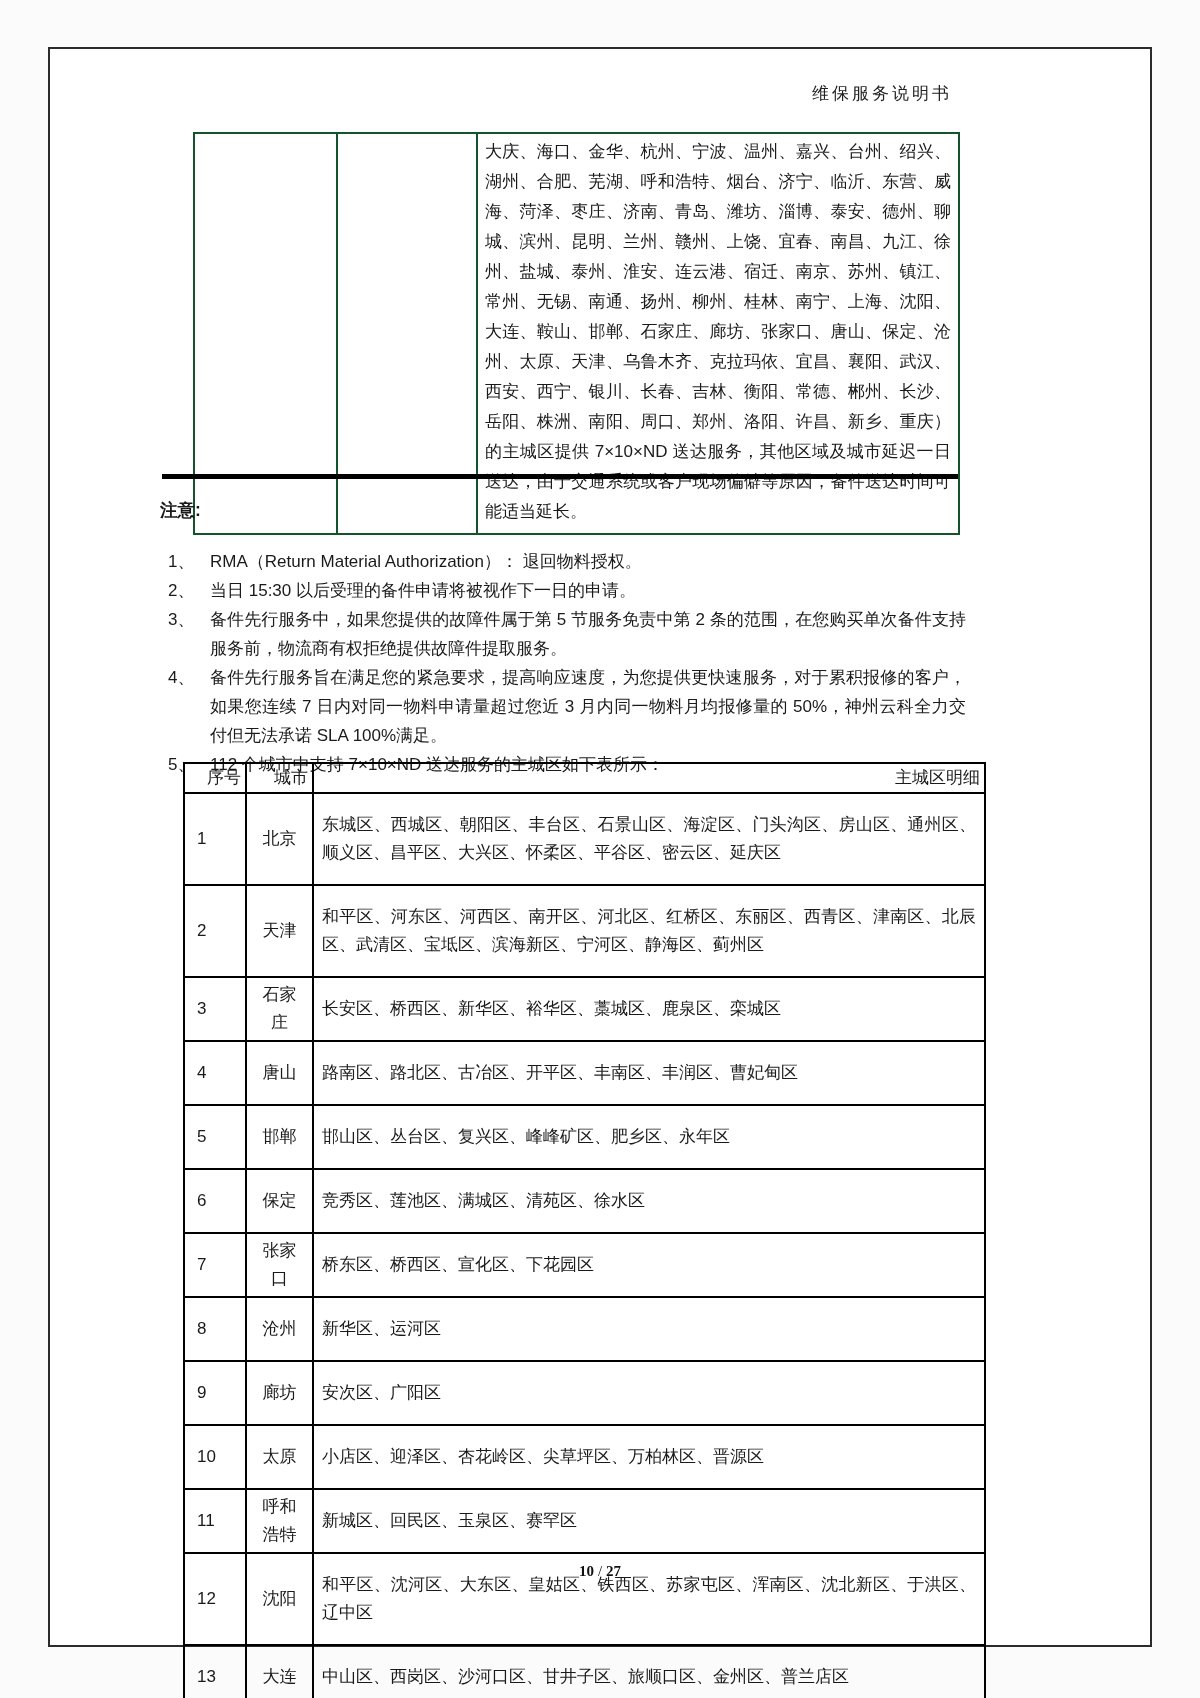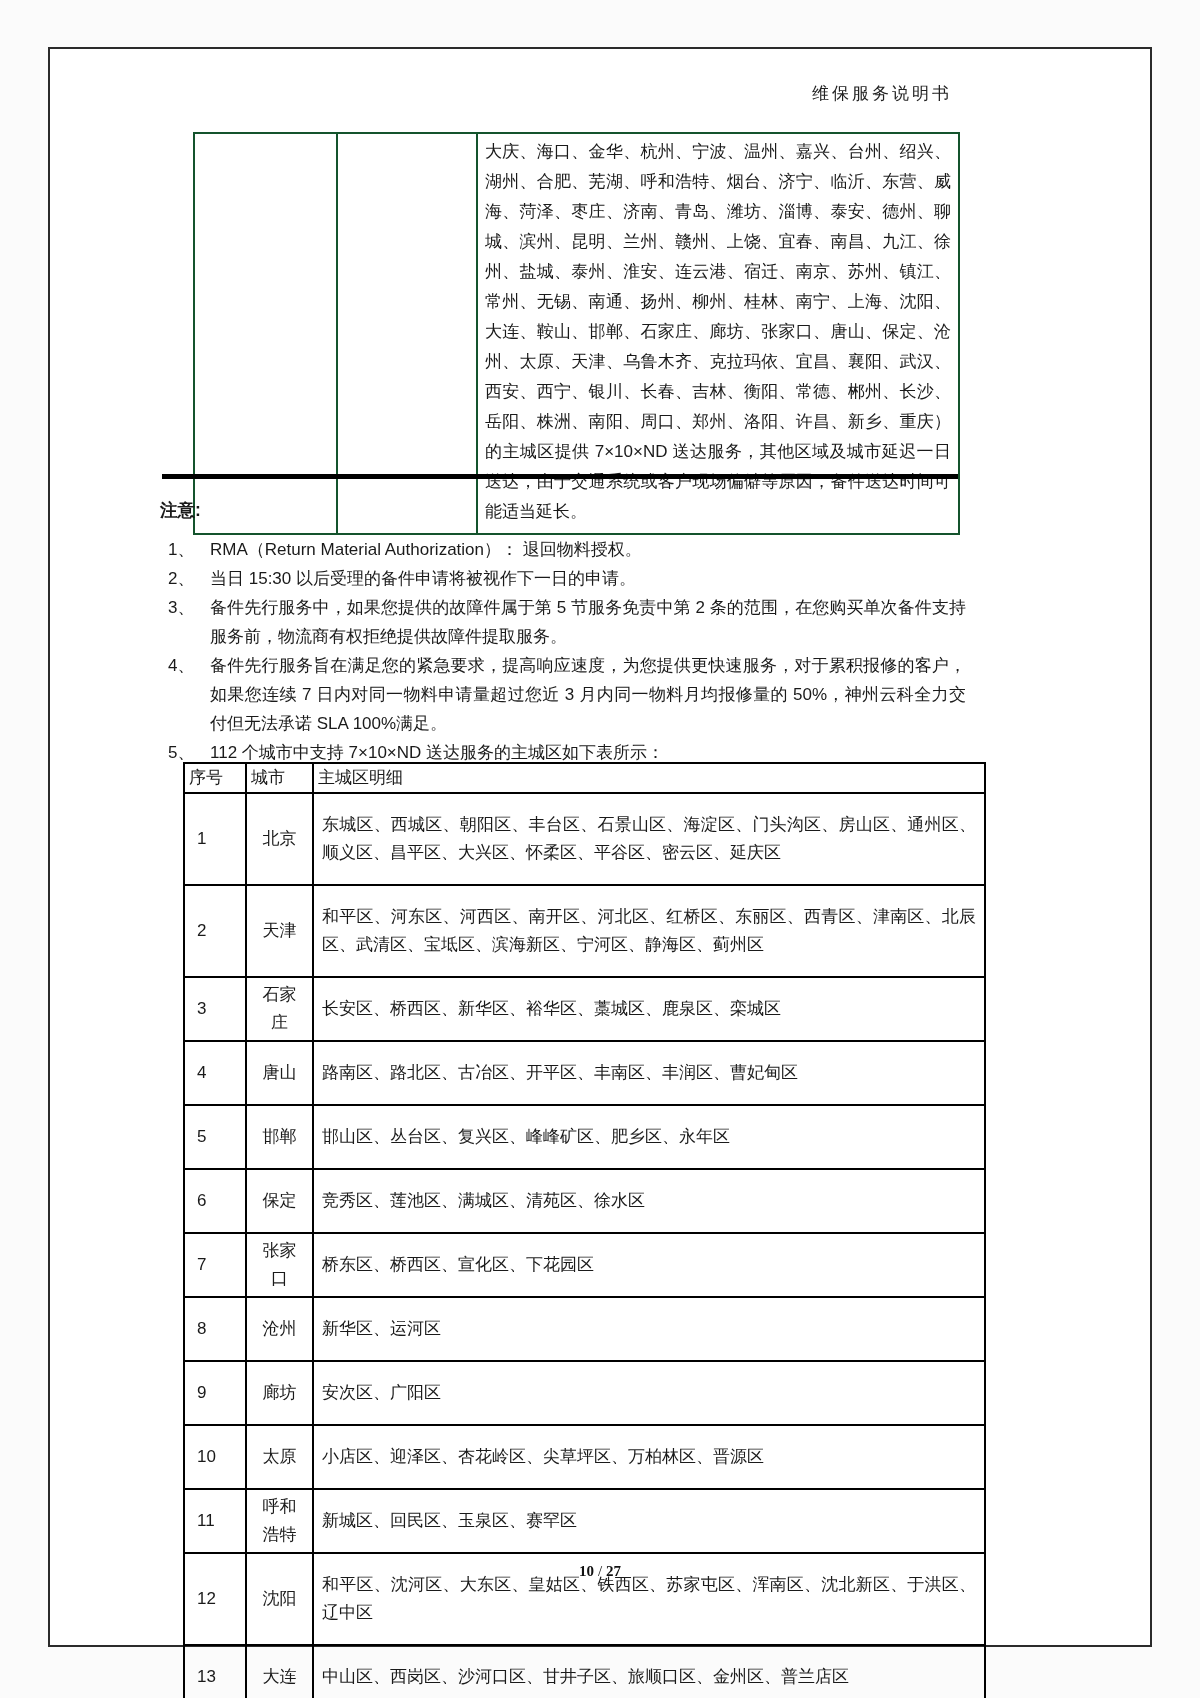--- a/index.html
+++ b/index.html
@@ -33,35 +33,35 @@
     text-align:justify;text-justify:inter-ideograph;
   }
   .thick-rule{
     position:absolute;left:162px;top:474px;width:796px;height:5px;background:#000;
   }
   
   .notes{
     position:absolute;left:160px;top:496px;width:806px;
     font-size:17px;line-height:29px;
   }
-  .notes-title{font-weight:bold;font-size:17.5px;margin-bottom:10px;}
+  .notes-title{font-weight:bold;font-size:17.5px;margin-bottom:22px;}
   .note-item{display:flex;}
   .note-num{flex:0 0 50px;padding-left:8px;box-sizing:border-box;}
   .note-text{flex:1;text-align:justify;text-justify:inter-ideograph;}
   
   table.city-table{
     position:absolute;left:183px;top:762px;width:801px;
     border-collapse:collapse;table-layout:fixed;
     font-size:17px;
   }
   table.city-table th, table.city-table td{
     border:2px solid #000;box-sizing:border-box;vertical-align:middle;
   }
   table.city-table th{
-    font-weight:normal;text-align:left;padding:2px 4px;line-height:24px;
+    font-weight:normal;text-align:right;padding:2px 4px;line-height:24px;
   }
   col.col-no{width:62px;}
   col.col-city{width:67px;}
   col.col-dist{width:672px;}
   td.c-no{text-align:left;padding:3px 4px 3px 12px;line-height:28px;}
   td.c-city{text-align:center;padding:3px 10px;line-height:28px;word-break:break-all;}
   td.c-dist{text-align:left;padding:17px 8px;line-height:28px;text-align:justify;text-justify:inter-ideograph;}
   
   .footer{
     position:absolute;left:0;top:1563px;width:1200px;text-align:center;

